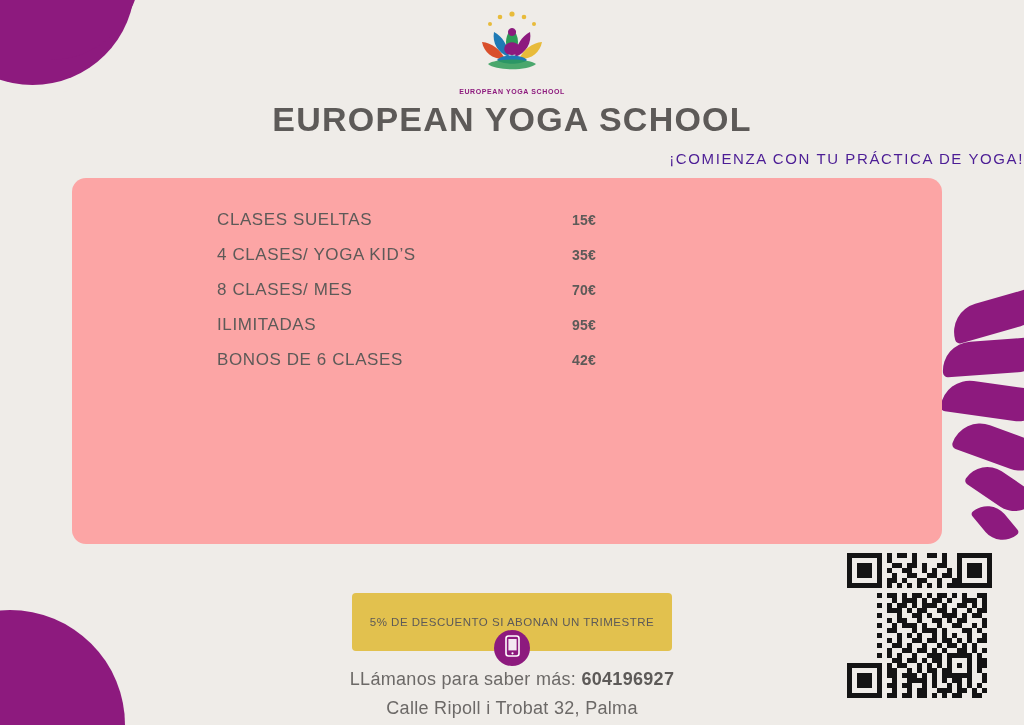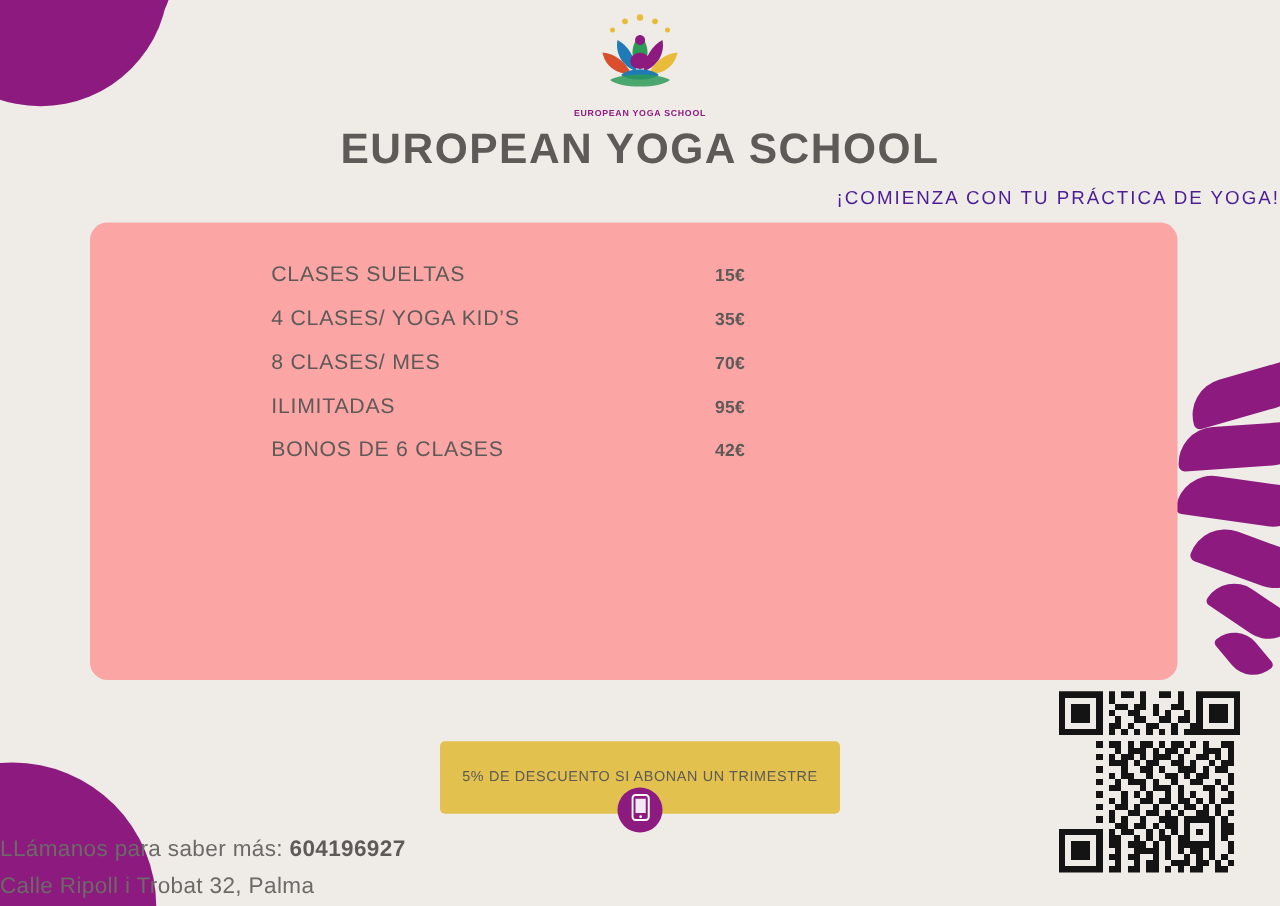--- a/index.html
+++ b/index.html
@@ -160,20 +160,21 @@
     position: absolute;
     left: 494px; top: 630px;
     width: 36px; height: 36px;
     border-radius: 50%;
     background: #8d1a7e;
     display: flex; align-items: center; justify-content: center;
   }
   .contact-line {
     position: absolute;
     left: 0; right: 0;
+    text-align: center;
     color: #6c6967;
   }
   .contact-1 { top: 669px; font-size: 18px; letter-spacing: 0.3px; }
   .contact-1 b { font-weight: bold; color: #5d5a58; }
   .contact-2 { top: 698px; font-size: 18px; letter-spacing: 0.3px; }
 
   
   .qr {
     position: absolute;
     right: 32px; bottom: 27px;

